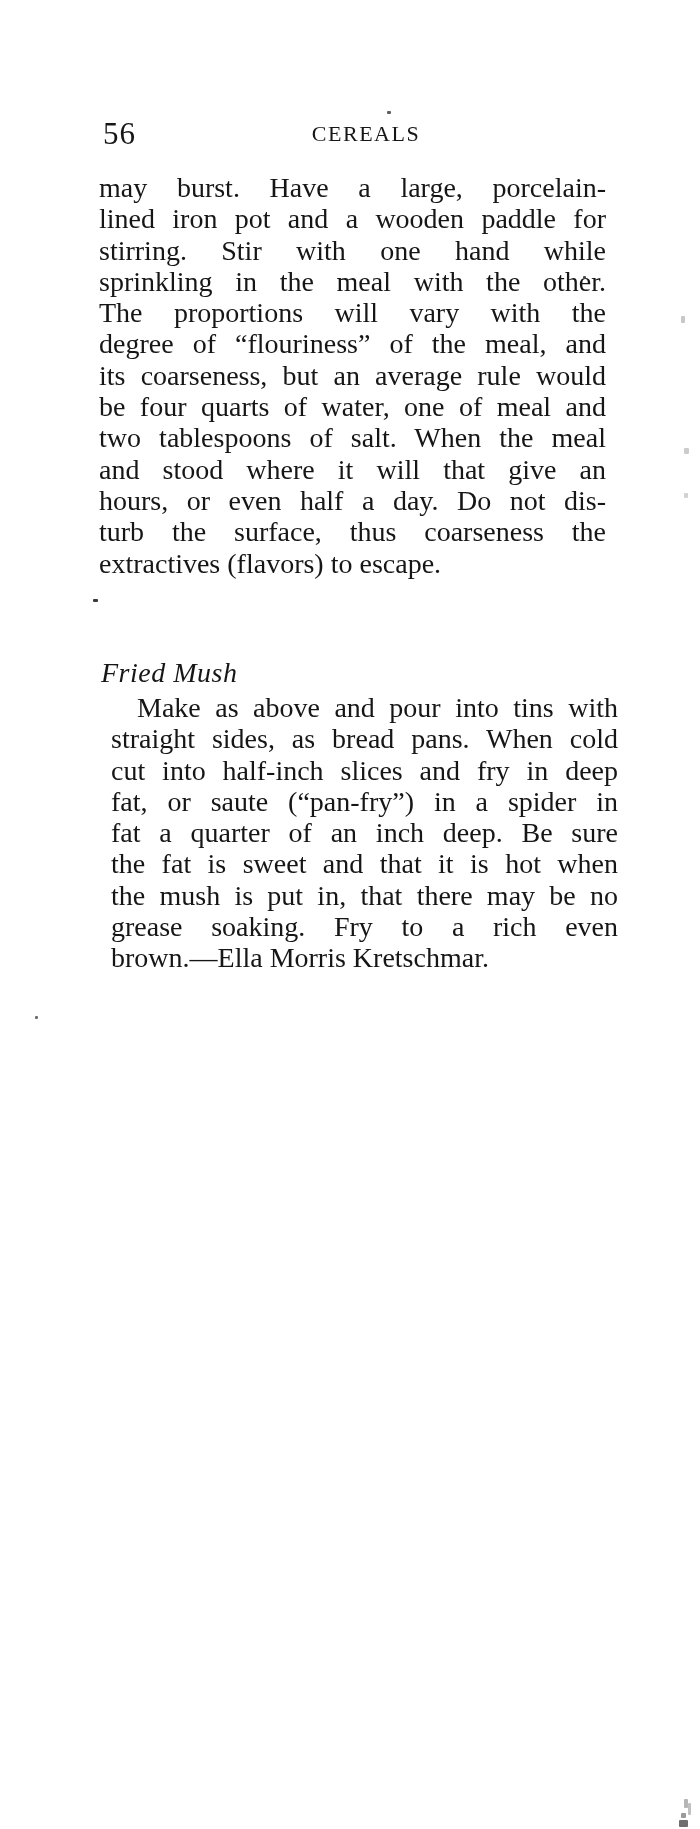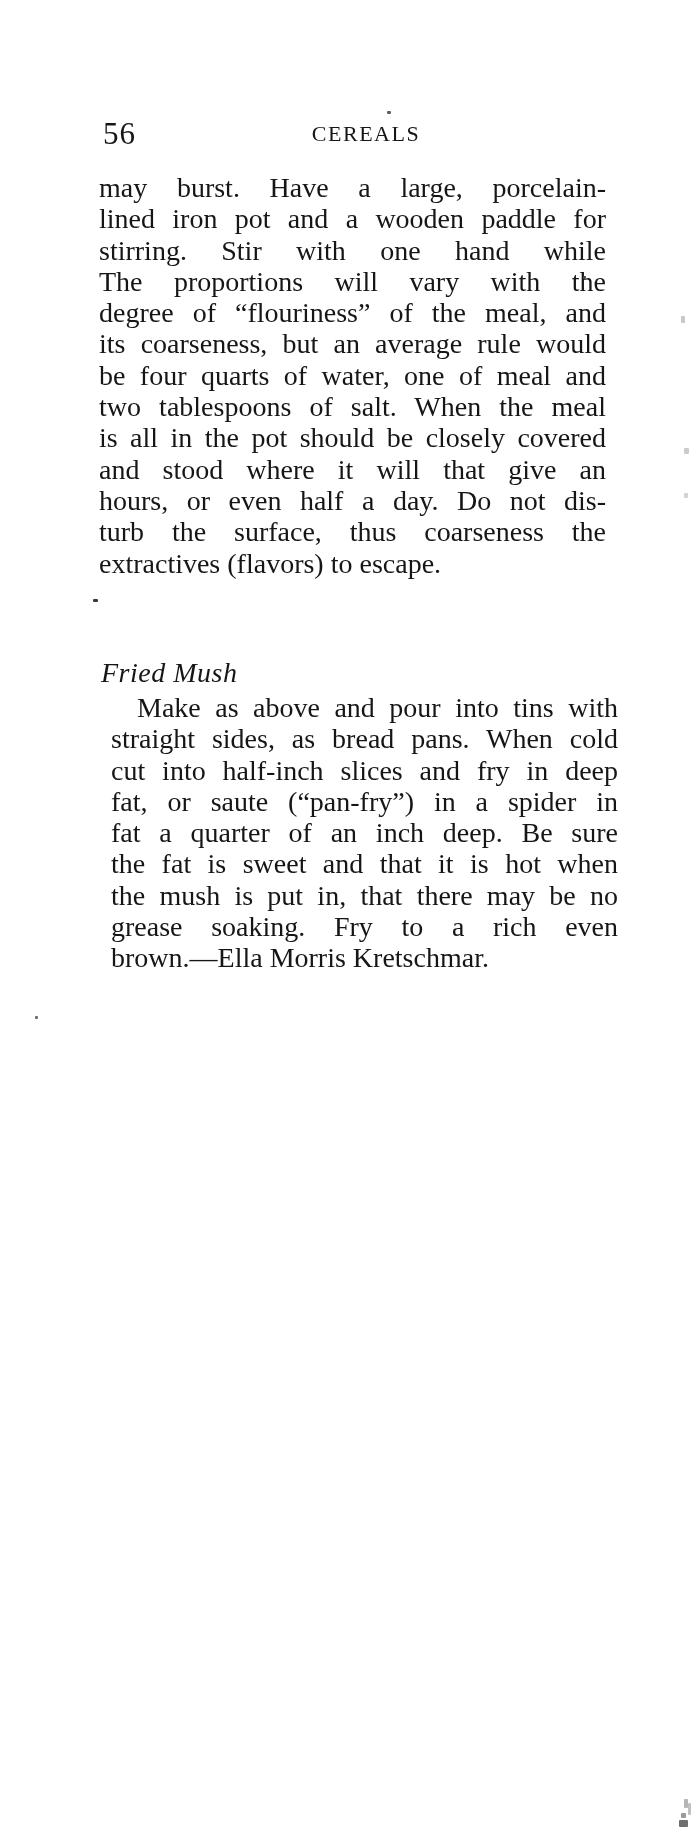--- a/index.html
+++ b/index.html
@@ -69,26 +69,26 @@
 
 <div class="page">
 
   <div class="pagenum">56</div>
   <div class="runhead">CEREALS</div>
 
   <div class="col para1">
     <div class="tline">may burst. Have a large, porcelain-</div>
     <div class="tline">lined iron pot and a wooden paddle for</div>
     <div class="tline">stirring. Stir with one hand while</div>
+    <div class="tline">sprinkling in the meal with the other.</div>
     <div class="tline">The proportions will vary with the</div>
     <div class="tline">degree of “flouriness” of the meal, and</div>
     <div class="tline">its coarseness, but an average rule would</div>
     <div class="tline">be four quarts of water, one of meal and</div>
     <div class="tline">two tablespoons of salt. When the meal</div>
-    <div class="tline">is all in the pot should be closely covered</div>
     <div class="tline">and stood where it will that give an</div>
     <div class="tline">hours, or even half a day. Do not dis-</div>
     <div class="tline">turb the surface, thus coarseness the</div>
     <div class="tline last">extractives (flavors) to escape.</div>
   </div>
 
   <div class="recipe-heading">Fried Mush</div>
 
   <div class="col para2">
     <div class="tline indent">Make as above and pour into tins with</div>

